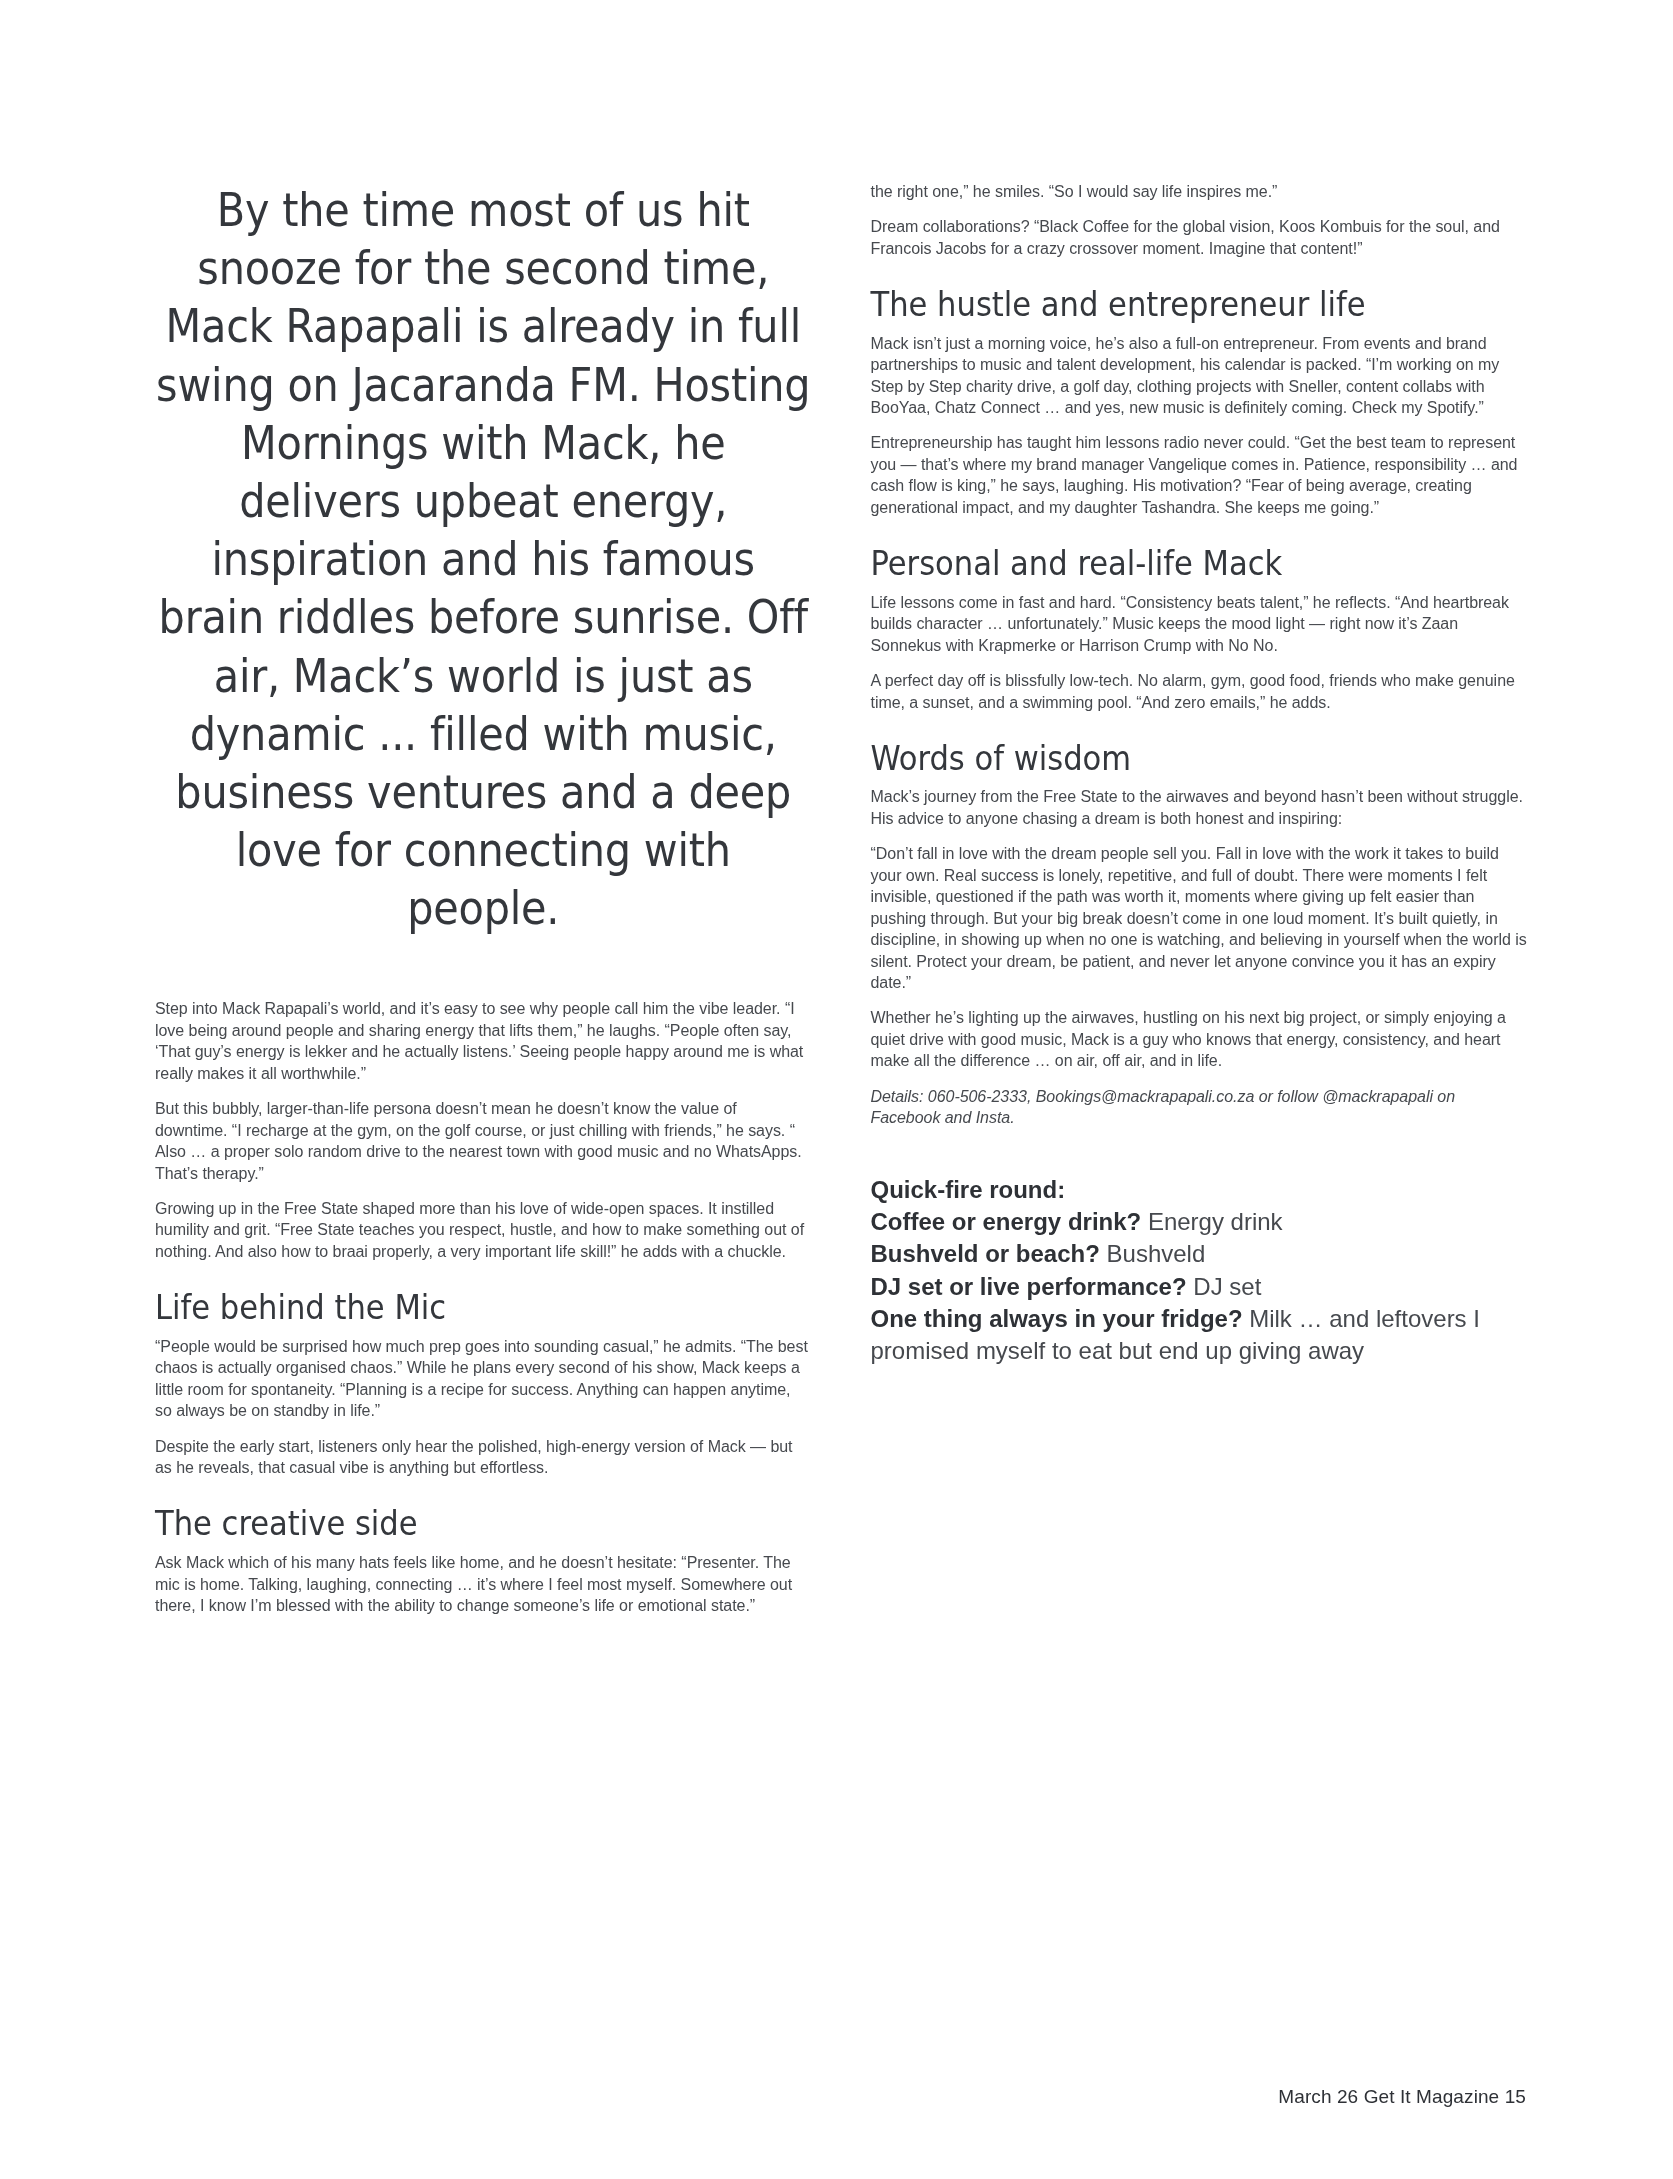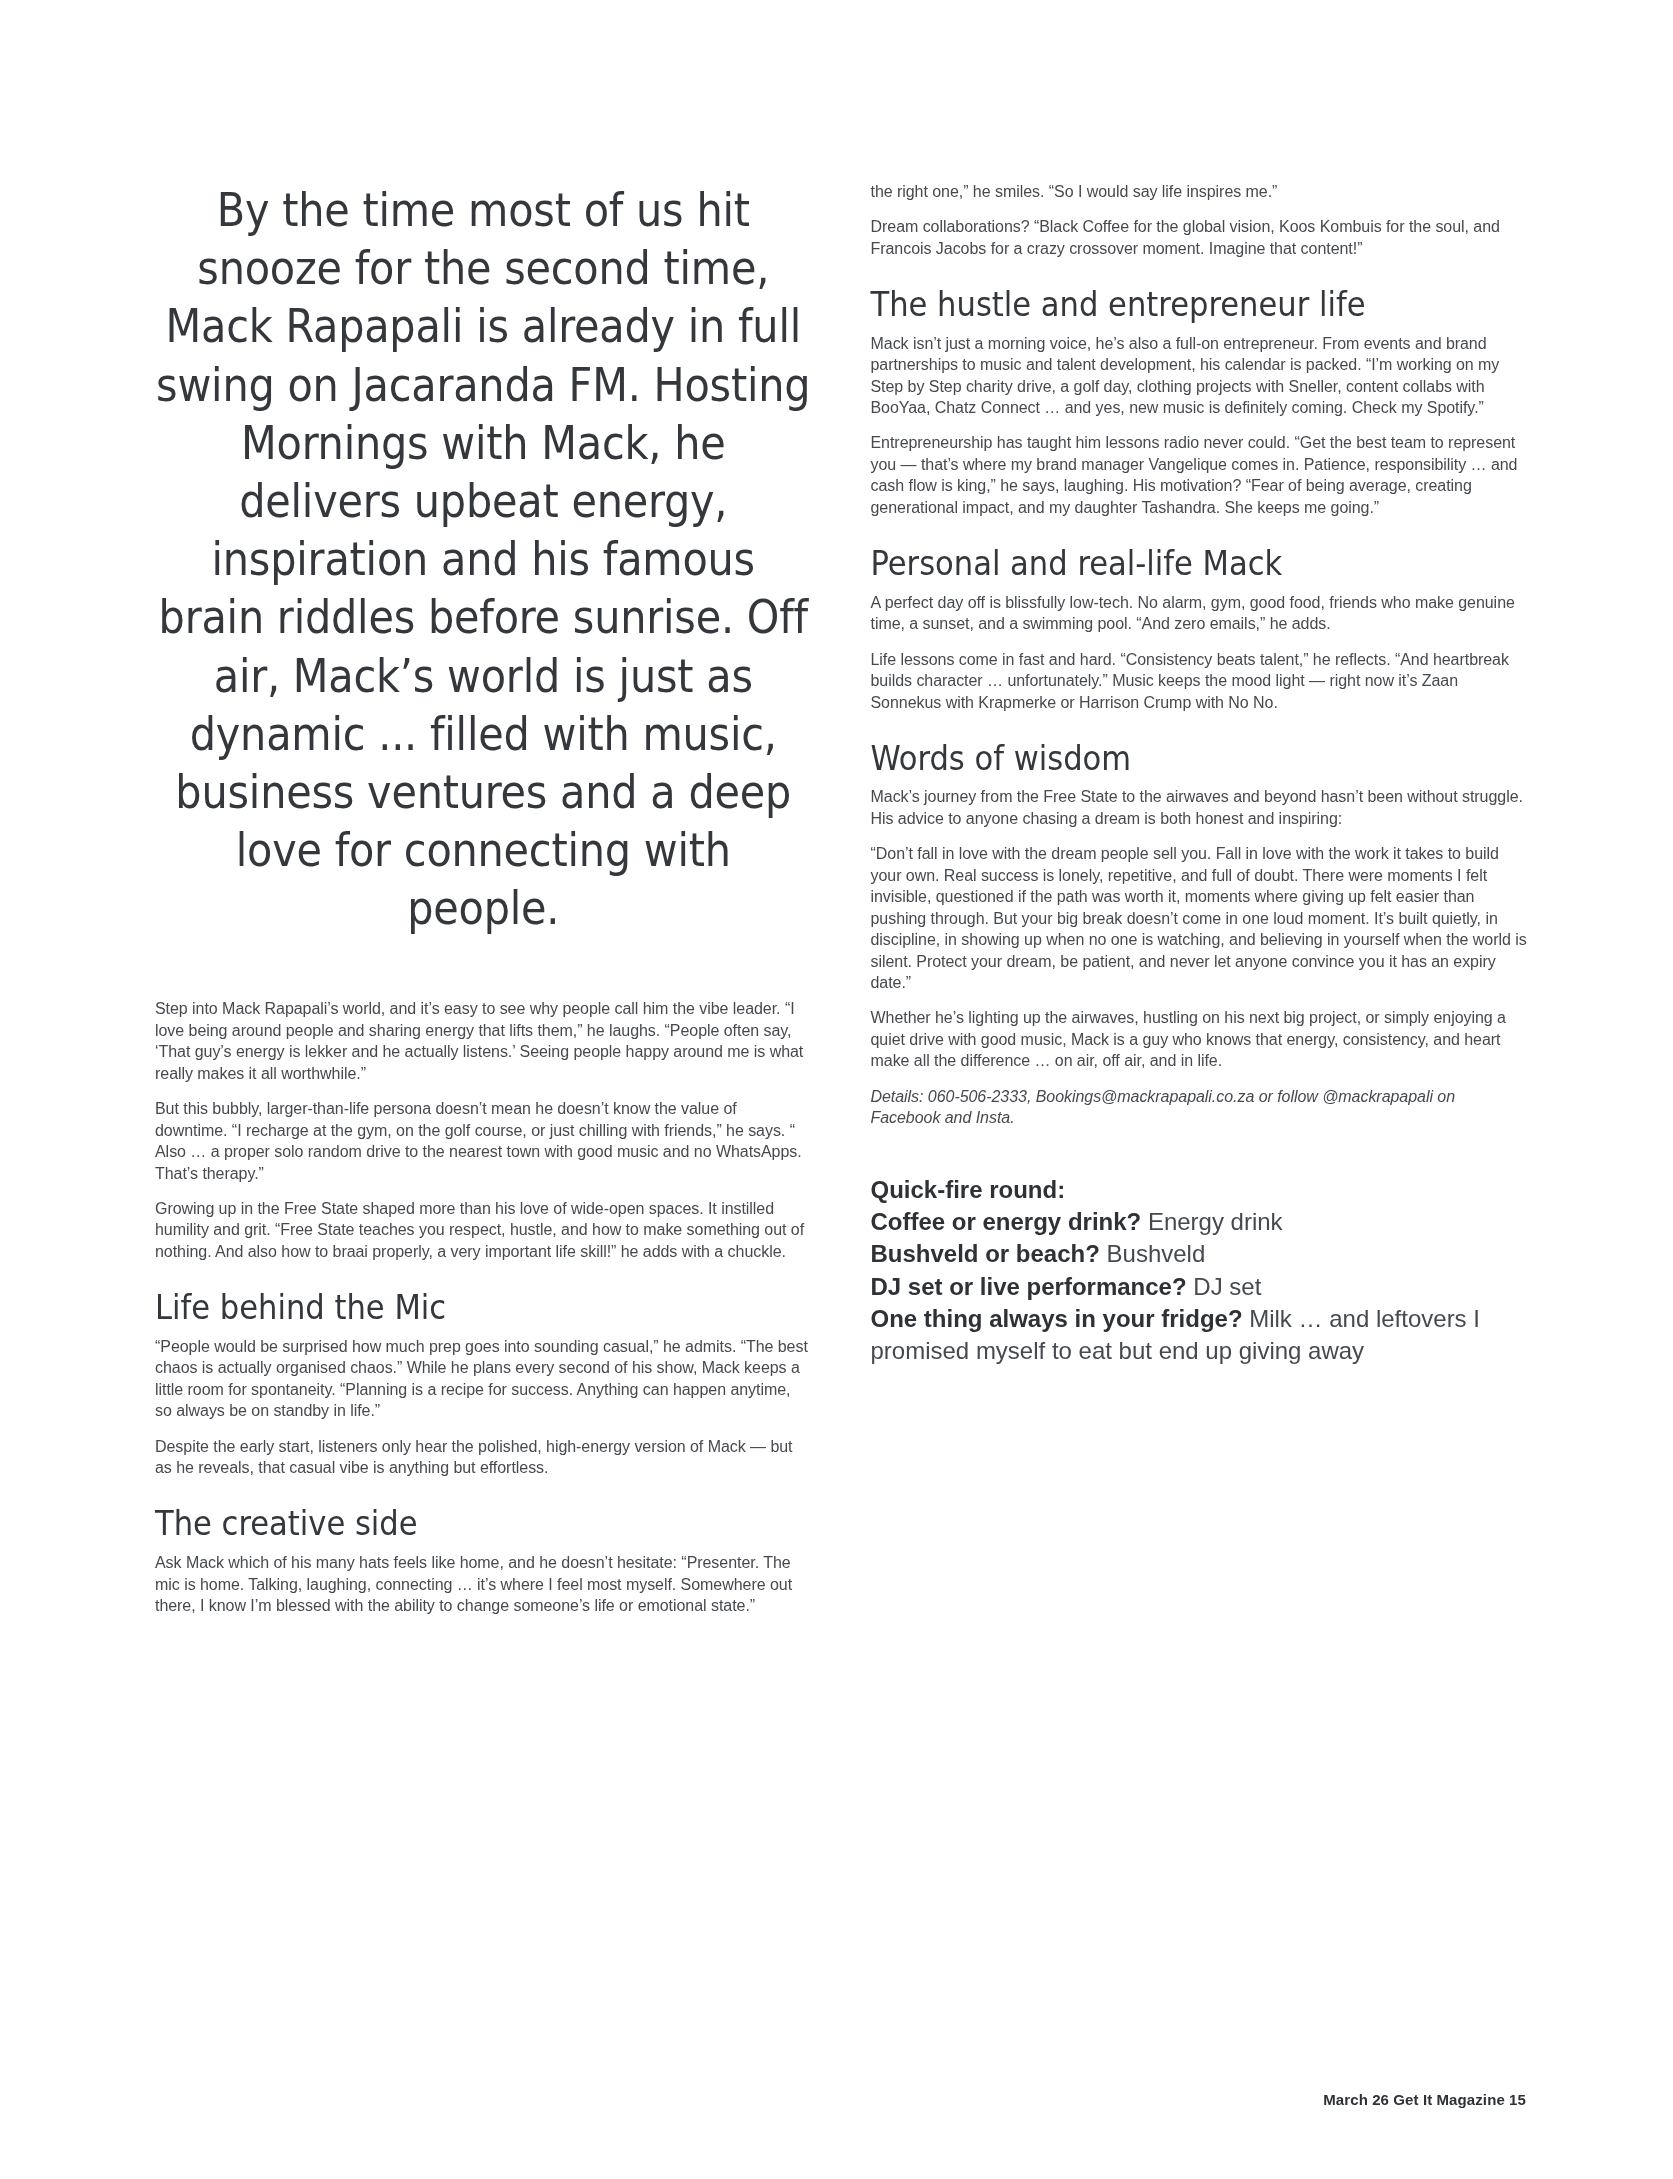--- a/index.html
+++ b/index.html
@@ -96,22 +96,22 @@
     color: #2e3136;
     margin-top: 15px;
   }
 
   
   .footer {
     position: absolute;
     right: 147px;
     bottom: 72px;
     font-family: "Liberation Sans", sans-serif;
-    font-weight: bold;
-    font-size: 15px;
+    font-weight: normal;
+    font-size: 19px;
     color: #2e3136;
     letter-spacing: 0.1px;
   }
 </style>
 </head>
 <body>
 
 <div class="page">
 
   <div class="columns">
@@ -134,22 +134,22 @@
 
     <div class="col">
       <p class="body-p">the right one,” he smiles. “So I would say life inspires me.”</p>
       <p class="body-p">Dream collaborations? “Black Coffee for the global vision, Koos Kombuis for the soul, and Francois Jacobs for a crazy crossover moment. Imagine that content!”</p>
 
       <h2 class="heading">The hustle and entrepreneur life</h2>
       <p class="body-p">Mack isn’t just a morning voice, he’s also a full-on entrepreneur. From events and brand partnerships to music and talent development, his calendar is packed. “I’m working on my Step by Step charity drive, a golf day, clothing projects with Sneller, content collabs with BooYaa, Chatz Connect … and yes, new music is definitely coming. Check my Spotify.”</p>
       <p class="body-p">Entrepreneurship has taught him lessons radio never could. “Get the best team to represent you — that’s where my brand manager Vangelique comes in. Patience, responsibility … and cash flow is king,” he says, laughing. His motivation? “Fear of being average, creating generational impact, and my daughter Tashandra. She keeps me going.”</p>
 
       <h2 class="heading">Personal and real-life Mack</h2>
+      <p class="body-p">Life lessons come in fast and hard. “Consistency beats talent,” he reflects. “And heartbreak builds character … unfortunately.” Music keeps the mood light — right now it’s Zaan Sonnekus with Krapmerke or Harrison Crump with No No.</p>
       <p class="body-p">A perfect day off is blissfully low-tech. No alarm, gym, good food, friends who make genuine time, a sunset, and a swimming pool. “And zero emails,” he adds.</p>
-      <p class="body-p">Life lessons come in fast and hard. “Consistency beats talent,” he reflects. “And heartbreak builds character … unfortunately.” Music keeps the mood light — right now it’s Zaan Sonnekus with Krapmerke or Harrison Crump with No No.</p>
 
       <h2 class="heading">Words of wisdom</h2>
       <p class="body-p">Mack’s journey from the Free State to the airwaves and beyond hasn’t been without struggle. His advice to anyone chasing a dream is both honest and inspiring:</p>
       <p class="body-p">“Don’t fall in love with the dream people sell you. Fall in love with the work it takes to build your own. Real success is lonely, repetitive, and full of doubt. There were moments I felt invisible, questioned if the path was worth it, moments where giving up felt easier than pushing through. But your big break doesn’t come in one loud moment. It’s built quietly, in discipline, in showing up when no one is watching, and believing in yourself when the world is silent. Protect your dream, be patient, and never let anyone convince you it has an expiry date.”</p>
       <p class="body-p">Whether he’s lighting up the airwaves, hustling on his next big project, or simply enjoying a quiet drive with good music, Mack is a guy who knows that energy, consistency, and heart make all the difference … on air, off air, and in life.</p>
       <p class="body-p italic">Details: 060-506-2333, Bookings@mackrapapali.co.za or follow @mackrapapali on Facebook and Insta.</p>
 
       <div class="quickfire">
         <p class="qf-title">Quick-fire round:</p>
         <p class="qf-line"><span class="qf-q">Coffee or energy drink?</span><span> Energy drink</span></p>

